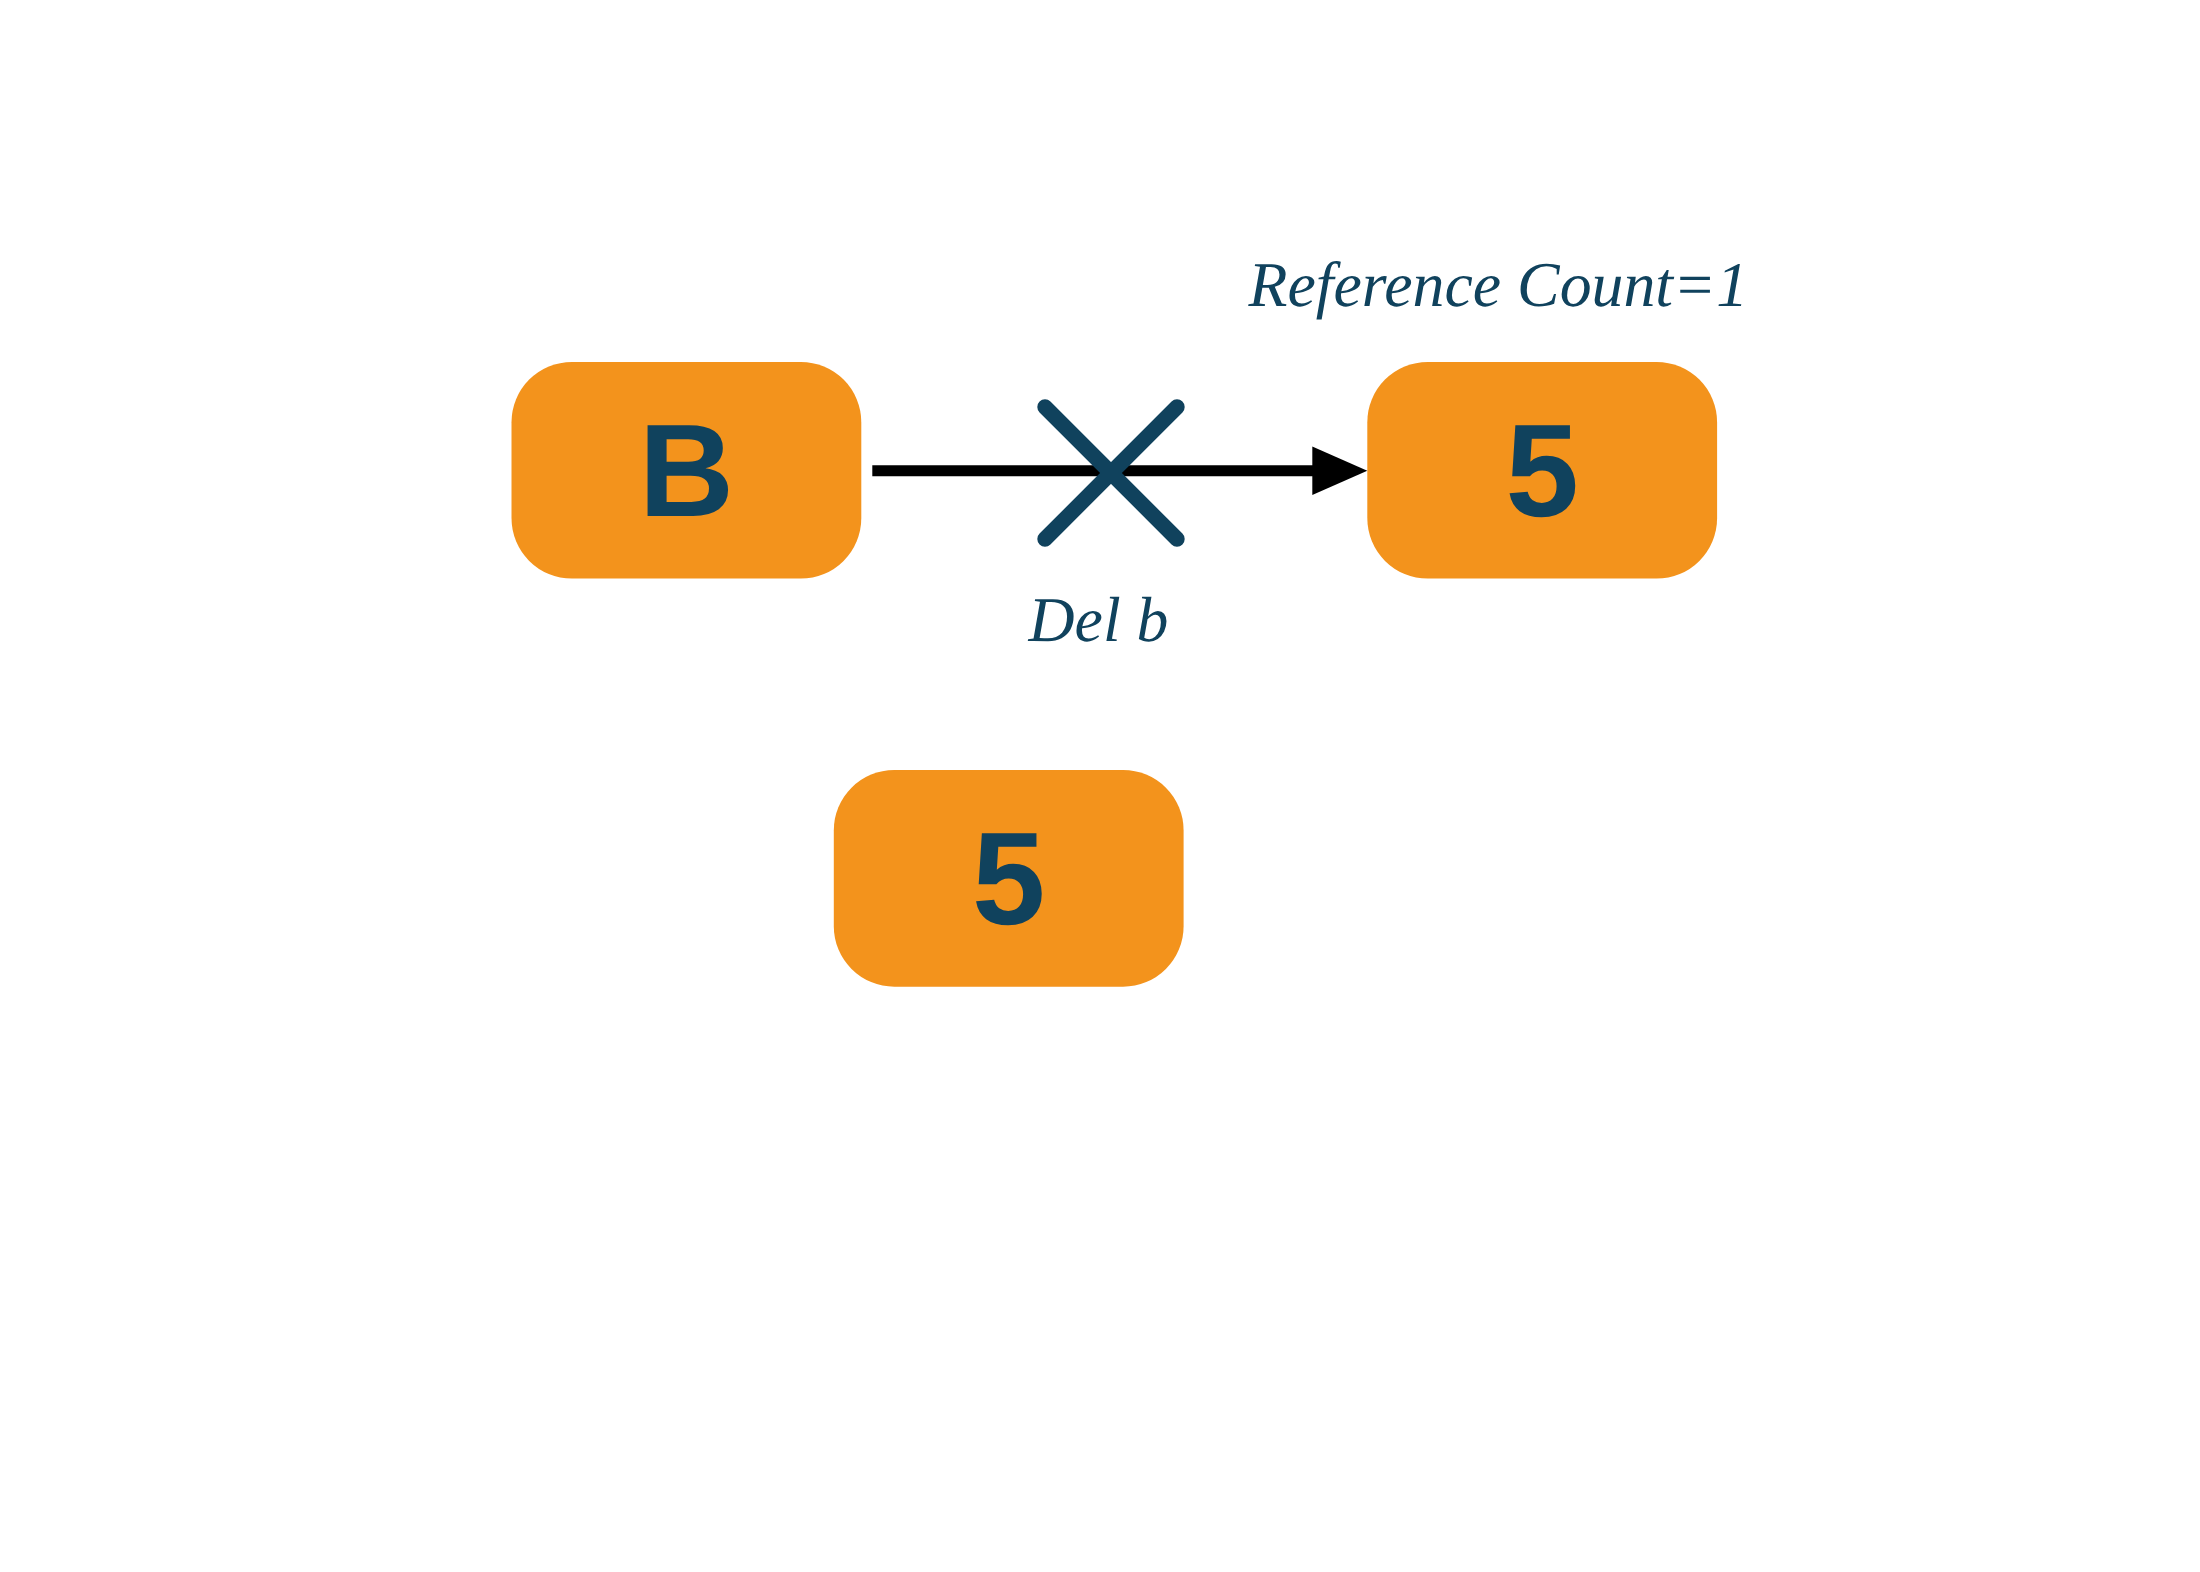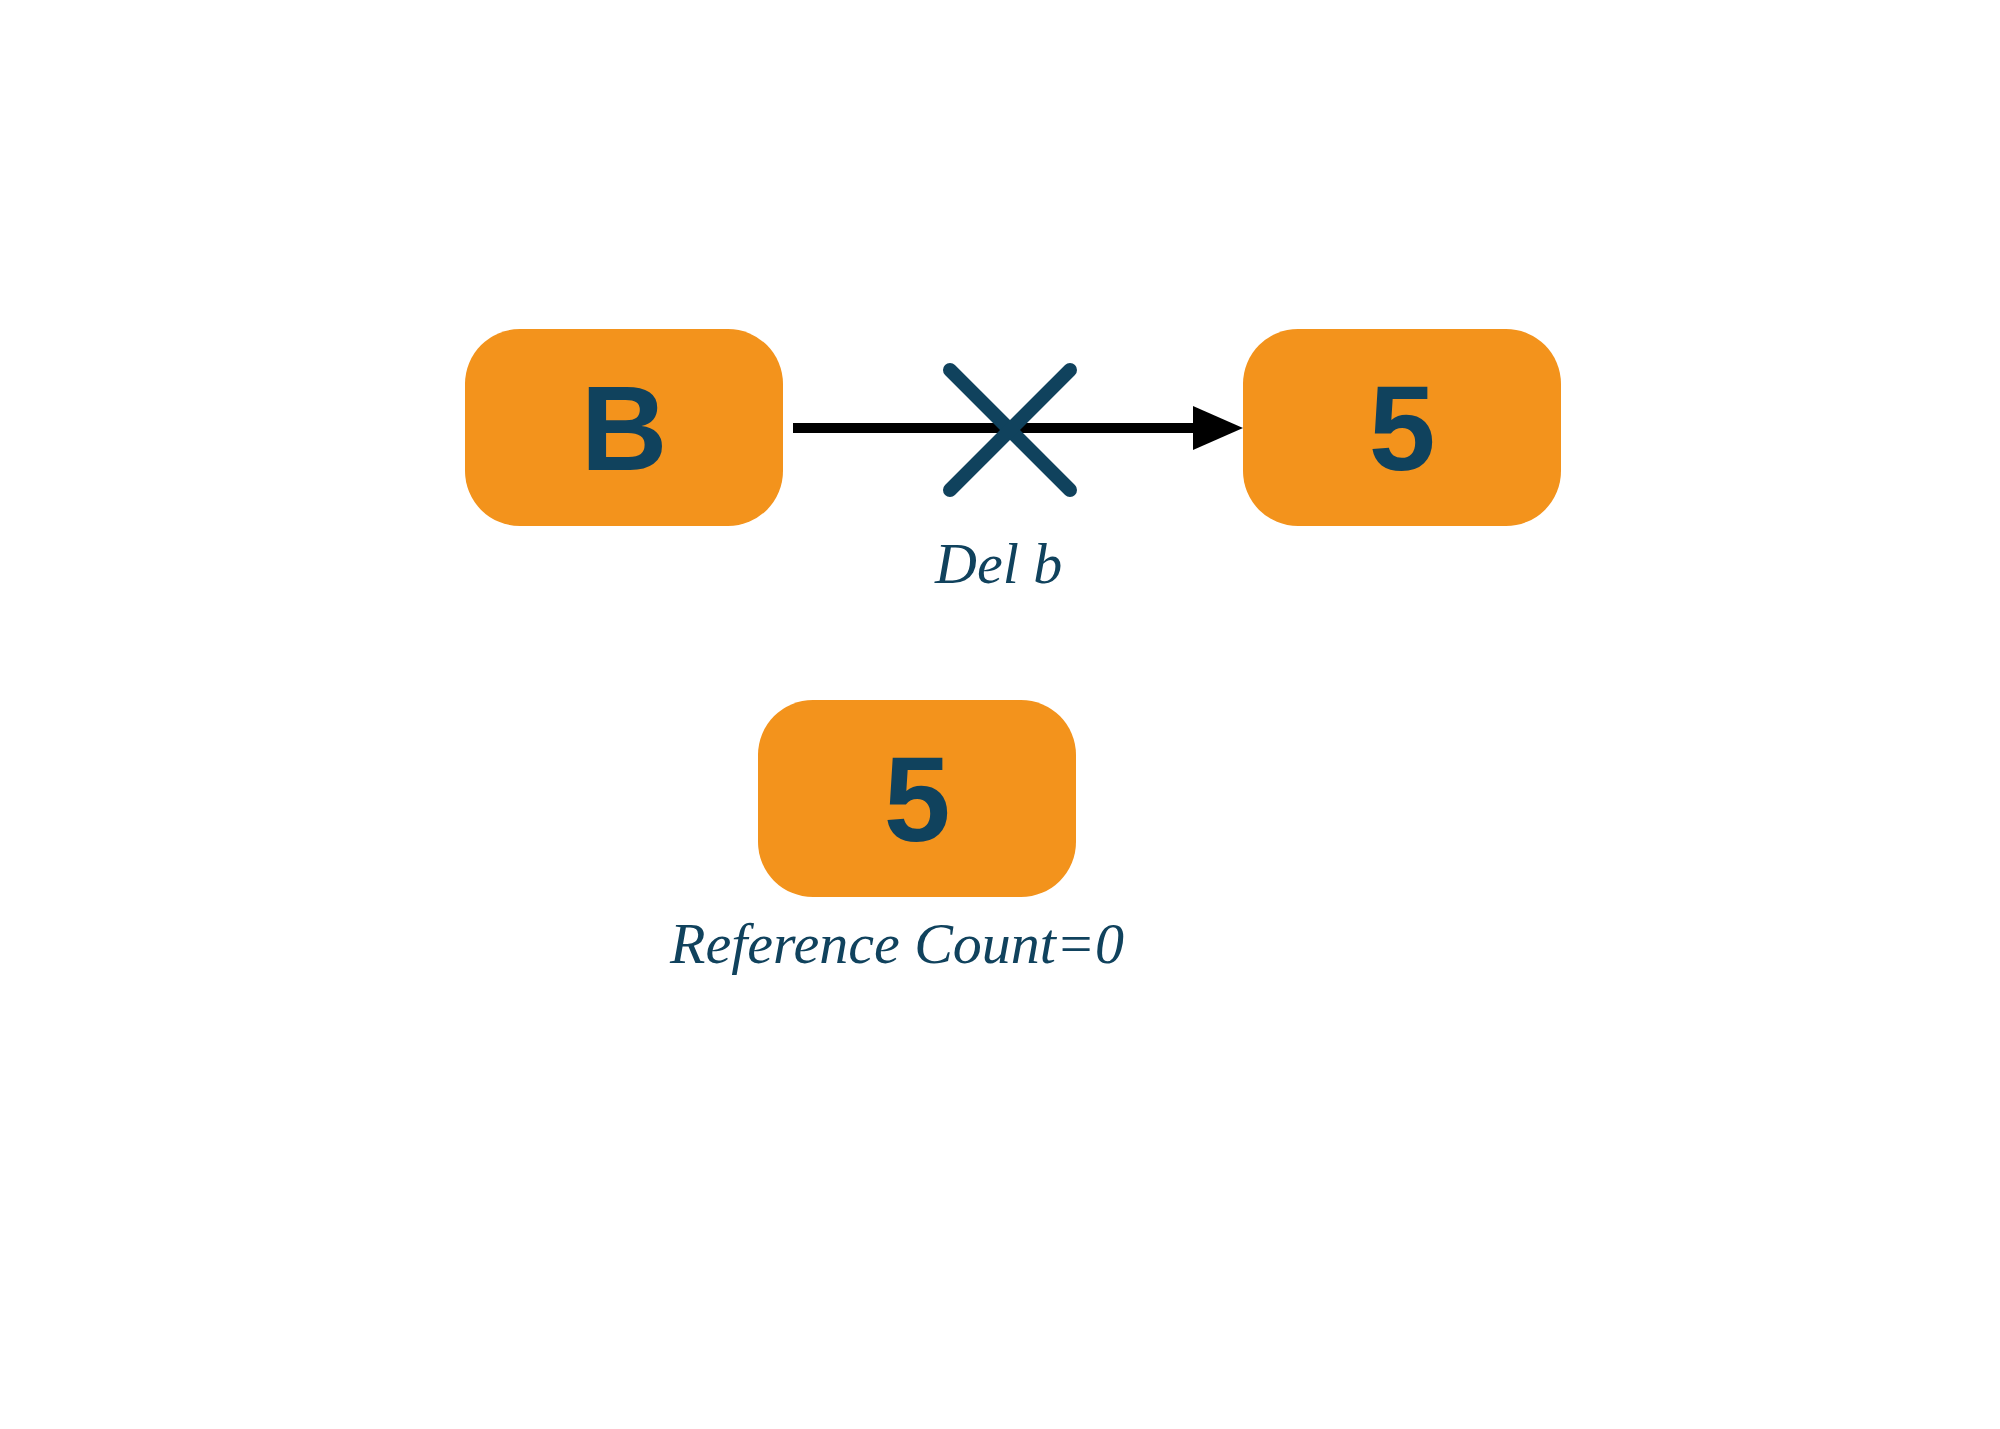--- a/index.html
+++ b/index.html
@@ -63,24 +63,24 @@
   </div>
 
   <div class="node" style="left:1243px; top:329px; width:318px; height:197px;">
     <span class="node-text">5</span>
   </div>
 
   <div class="node" style="left:758px; top:700px; width:318px; height:197px;">
     <span class="node-text">5</span>
   </div>
 
+  <div class="label" style="left:1135px; top:225px;">Reference Count=1</div>
 
   <div class="label" style="left:935px; top:530px;">Del b</div>
 
-  <div class="label" style="left:670px; top:910px;">Reference Count=0</div>
 
 
   <svg class="overlay" viewBox="0 0 2000 1429">
 
     <line x1="793" y1="428" x2="1215" y2="428" stroke="#000000" stroke-width="10"></line>
 
     <polygon points="1243,428 1193,406 1193,450" fill="#000000"></polygon>
 
     <g stroke="#10425d" stroke-width="14" stroke-linecap="round">
       <line x1="950" y1="370" x2="1070" y2="490"></line>

